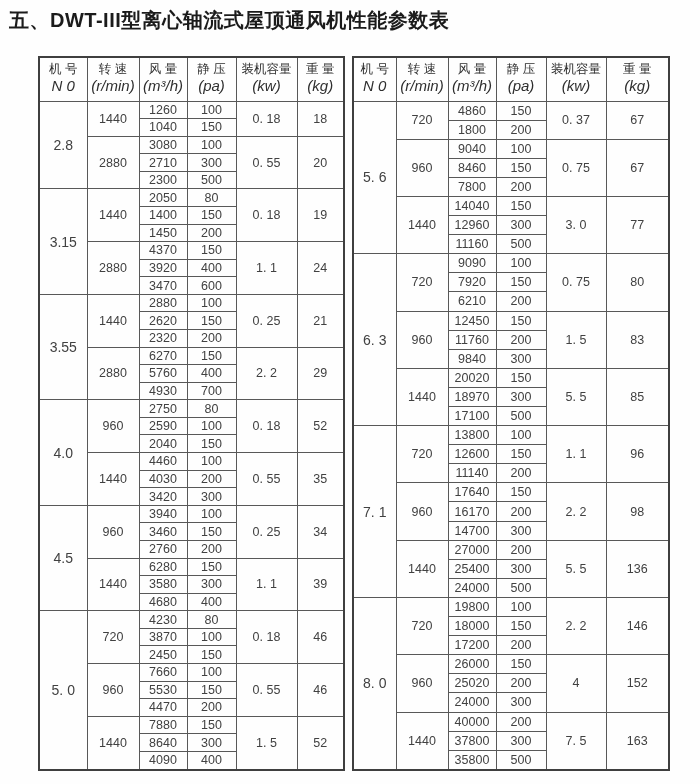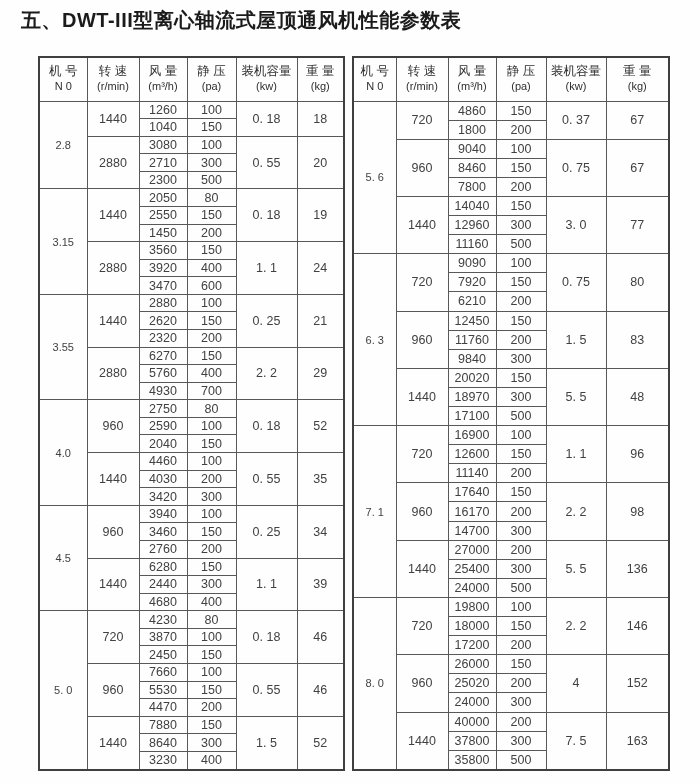--- a/index.html
+++ b/index.html
@@ -5,21 +5,21 @@
   html, body { margin: 0; padding: 0; }
   body {
     width: 700px; height: 784px;
     background: #fefefe;
     position: relative;
     font-family: "Liberation Sans", sans-serif;
     overflow: hidden;
   }
   .title {
     position: absolute;
-    left: 21px; top: 7px;
+    left: 9px; top: 7px;
     font-size: 20px;
     font-weight: 700;
     color: #1b1b1b;
     letter-spacing: 0.5px;
     white-space: nowrap;
   }
   table.spec-table {
     position: absolute;
     top: 56px;
     border-collapse: collapse;
@@ -38,26 +38,26 @@
   }
   .spec-table thead tr { height: 44px; }
   .spec-table th {
     font-weight: normal;
     color: #2e2e2e;
     line-height: 1.25;
     padding: 2px 0 3px 0;
     margin-top: 28px;
   }
   .h1 { font-size: 12.5px; }
-  .h2 { font-size: 11px; }
+  .h2 { font-size: 15px; font-style: italic; }
   .spec-table td {
     font-size: 12.5px;
     color: #414141;
   }
-  td.model { font-size: 11px; }
+  td.model { font-size: 14px; }
 </style>
 </head>
 <body>
 
 <div class="page">
 
   <div class="title">五、DWT-III型离心轴流式屋顶通风机性能参数表</div>
 
   <table id="table-left" class="spec-table">
     <colgroup>
@@ -126,30 +126,30 @@
         </tr>
         <tr>
           <td class="model" rowspan="6">3.15</td>
           <td class="speed" rowspan="3">1440</td>
           <td class="num">2050</td>
           <td class="num">80</td>
           <td class="cap" rowspan="3">0. 18</td>
           <td class="wt" rowspan="3">19</td>
         </tr>
         <tr>
-          <td class="num">2550</td>
+          <td class="num">1400</td>
           <td class="num">150</td>
         </tr>
         <tr>
           <td class="num">1450</td>
           <td class="num">200</td>
         </tr>
         <tr>
           <td class="speed" rowspan="3">2880</td>
-          <td class="num">3560</td>
+          <td class="num">4370</td>
           <td class="num">150</td>
           <td class="cap" rowspan="3">1. 1</td>
           <td class="wt" rowspan="3">24</td>
         </tr>
         <tr>
           <td class="num">3920</td>
           <td class="num">400</td>
         </tr>
         <tr>
           <td class="num">3470</td>
@@ -234,21 +234,21 @@
           <td class="num">200</td>
         </tr>
         <tr>
           <td class="speed" rowspan="3">1440</td>
           <td class="num">6280</td>
           <td class="num">150</td>
           <td class="cap" rowspan="3">1. 1</td>
           <td class="wt" rowspan="3">39</td>
         </tr>
         <tr>
-          <td class="num">2440</td>
+          <td class="num">3580</td>
           <td class="num">300</td>
         </tr>
         <tr>
           <td class="num">4680</td>
           <td class="num">400</td>
         </tr>
         <tr>
           <td class="model" rowspan="9">5. 0</td>
           <td class="speed" rowspan="3">720</td>
           <td class="num">4230</td>
@@ -284,21 +284,21 @@
           <td class="num">7880</td>
           <td class="num">150</td>
           <td class="cap" rowspan="3">1. 5</td>
           <td class="wt" rowspan="3">52</td>
         </tr>
         <tr>
           <td class="num">8640</td>
           <td class="num">300</td>
         </tr>
         <tr>
-          <td class="num">3230</td>
+          <td class="num">4090</td>
           <td class="num">400</td>
         </tr>
       </tbody>
   </table>
 
   <table id="table-right" class="spec-table">
     <colgroup>
       <col style="width:43px">
         <col style="width:52px">
         <col style="width:48px">
@@ -406,34 +406,34 @@
         </tr>
         <tr>
           <td class="num">9840</td>
           <td class="num">300</td>
         </tr>
         <tr>
           <td class="speed" rowspan="3">1440</td>
           <td class="num">20020</td>
           <td class="num">150</td>
           <td class="cap" rowspan="3">5. 5</td>
-          <td class="wt" rowspan="3">48</td>
+          <td class="wt" rowspan="3">85</td>
         </tr>
         <tr>
           <td class="num">18970</td>
           <td class="num">300</td>
         </tr>
         <tr>
           <td class="num">17100</td>
           <td class="num">500</td>
         </tr>
         <tr>
           <td class="model" rowspan="9">7. 1</td>
           <td class="speed" rowspan="3">720</td>
-          <td class="num">16900</td>
+          <td class="num">13800</td>
           <td class="num">100</td>
           <td class="cap" rowspan="3">1. 1</td>
           <td class="wt" rowspan="3">96</td>
         </tr>
         <tr>
           <td class="num">12600</td>
           <td class="num">150</td>
         </tr>
         <tr>
           <td class="num">11140</td>

